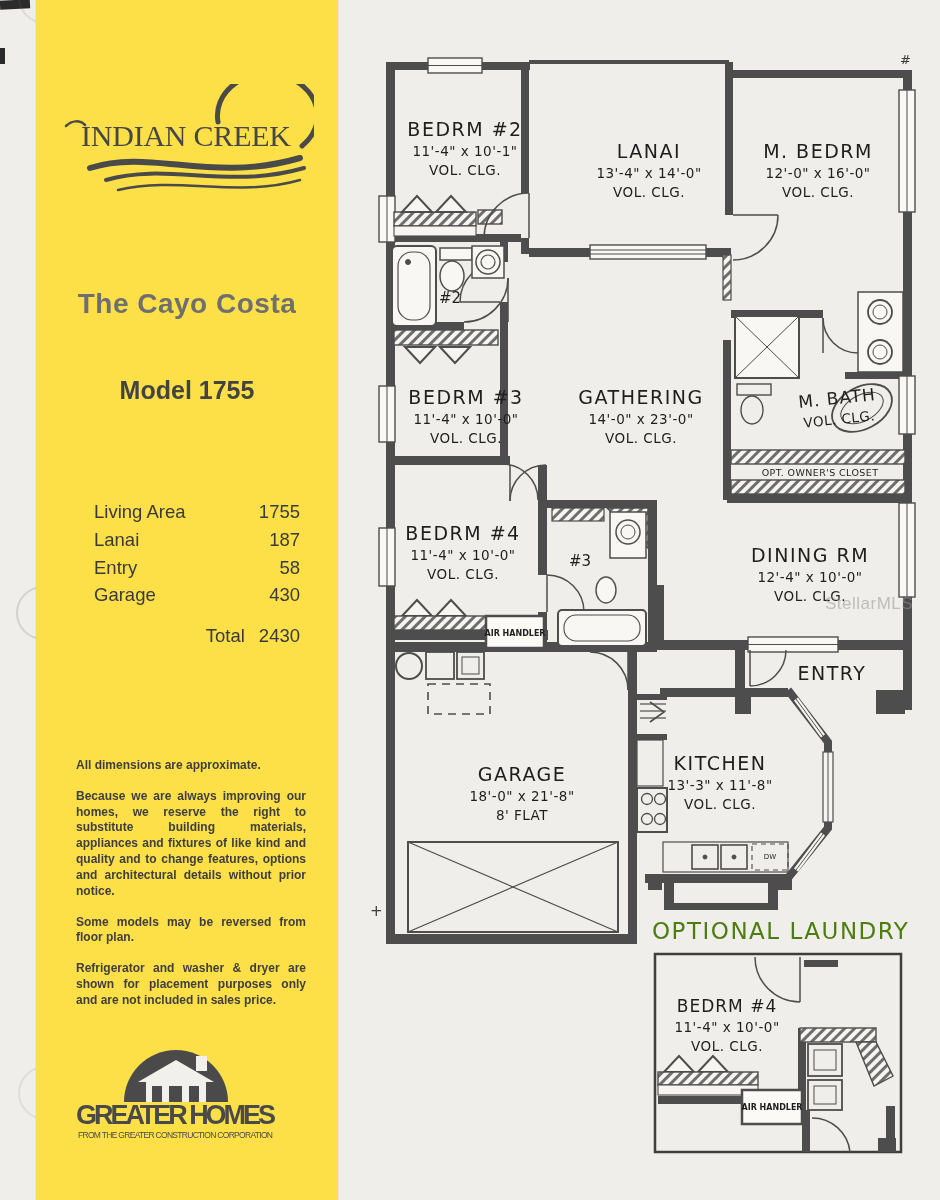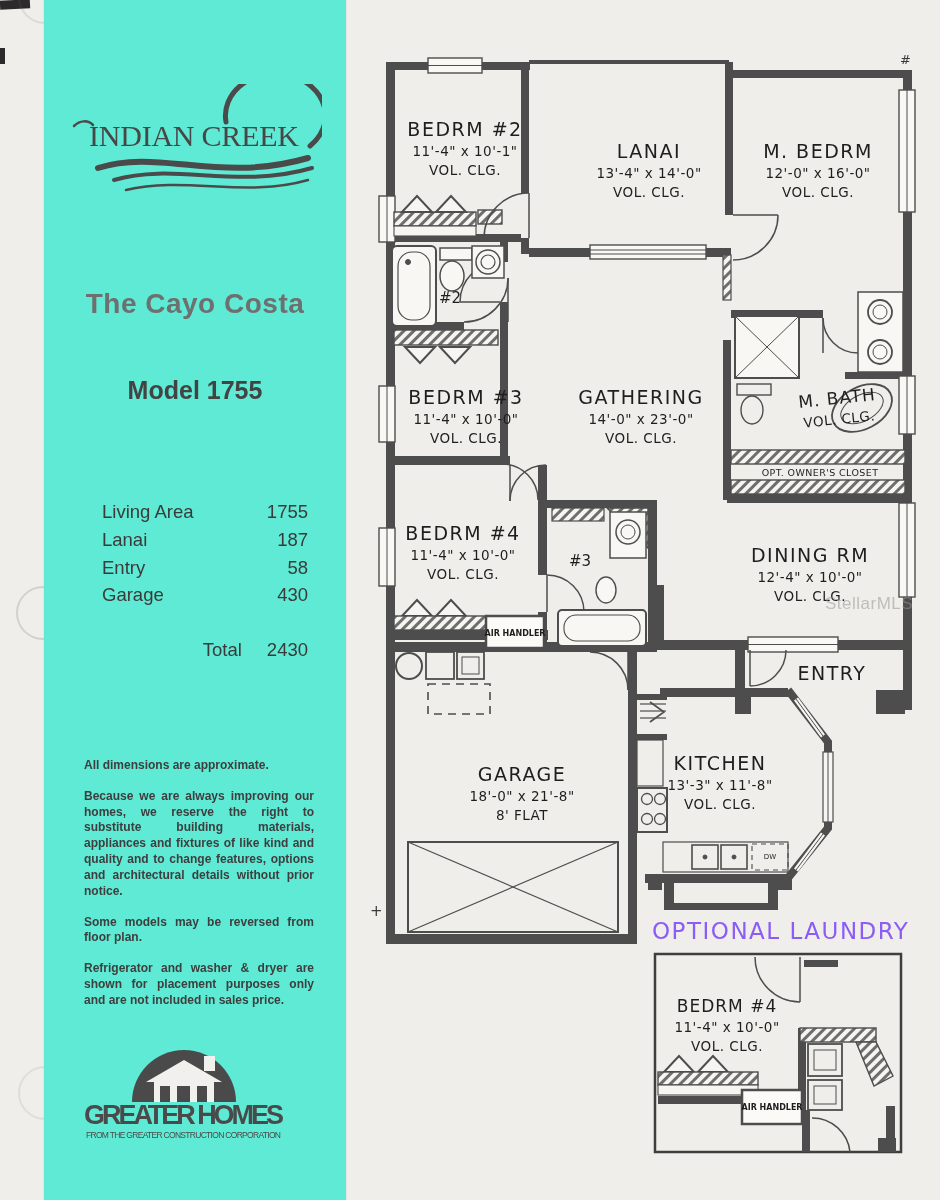--- a/index.html
+++ b/index.html
@@ -4,53 +4,53 @@
 <style>
   html,body{margin:0;padding:0;}
   body{width:940px;height:1200px;background:#e9e8e4;font-family:"Liberation Sans",sans-serif;}
   .page{position:relative;width:940px;height:1200px;background:#efeeea;overflow:hidden;}
 
   
   .corner-mark{position:absolute;background:#2b2b2b;}
   .hole{position:absolute;border:2px solid rgba(110,110,110,.22);border-radius:50%;width:50px;height:50px;}
 
   
-  .sidebar{position:absolute;left:44px;top:0;width:302px;height:1200px;background:#5eead4;
+  .sidebar{position:absolute;left:36px;top:0;width:302px;height:1200px;background:#fde047;
            box-shadow:0 0 0 1px rgba(0,0,0,.035);}
   .ic-logo{position:absolute;top:84px;left:24px;}
   .plan-name{position:absolute;top:288px;width:100%;text-align:center;font-size:28px;font-weight:bold;
              color:#6f6f6f;letter-spacing:.5px;margin:0;}
   .model-blk{position:absolute;top:376px;width:100%;text-align:center;color:#434343;}
   .model-blk .m1{font-size:25px;font-weight:bold;}
   .model-blk .m2{font-size:19px;margin-top:5px;color:#4a4a4a;}
   .sqft{position:absolute;left:58px;top:498px;width:206px;color:#3a3a3a;font-size:18.5px;}
   .sqft h2{font-size:18.5px;font-weight:normal;margin:0 0 12px 0;padding-bottom:7px;
            border-bottom:1.5px solid #7a7a7a;}
   .sqft .row{display:flex;justify-content:space-between;line-height:1.5;gap:36px;}
-  .sqft .total{margin-top:30px;display:flex;justify-content:flex-end;gap:25px;}
+  .sqft .total{margin-top:16px;display:flex;justify-content:flex-end;gap:14px;}
   .disclaimers{position:absolute;left:40px;top:758px;width:230px;color:#3e3e3e;font-size:12px;
                font-weight:bold;text-align:justify;line-height:1.32;}
   .disclaimers p{margin:0 0 15px 0;}
   .gh-logo{position:absolute;top:1040px;left:36px;}
 
   
   .plan-svg{position:absolute;left:0;top:0;}
   .rlabel{position:absolute;transform:translateX(-50%);text-align:center;white-space:nowrap;
           color:#1e1e1e;font-family:"DejaVu Sans",sans-serif;}
   .rname{font-size:19px;letter-spacing:1.5px;}
   .rname-sm{font-size:17px;letter-spacing:1px;}
   .rsub{font-size:13.5px;margin-top:3px;letter-spacing:.5px;}
   .slabel{position:absolute;transform:translate(-50%,-50%);color:#1e1e1e;
           font-family:"DejaVu Sans",sans-serif;white-space:nowrap;}
   .hash15{font-size:15px;}
   .ah{font-size:8px;font-weight:bold;letter-spacing:0;}
   .closet-lbl{font-size:9.5px;letter-spacing:.4px;}
   .dw{font-size:7px;text-align:right;}
   .opt-title{position:absolute;font-family:"DejaVu Sans",sans-serif;font-size:23px;
-             letter-spacing:1.5px;color:#8b5cf6;white-space:nowrap;}
+             letter-spacing:1.5px;color:#4d7c0f;white-space:nowrap;}
   .watermark{position:absolute;font-size:17px;color:rgba(150,150,148,.55);letter-spacing:.5px;}
   .edge-mark{position:absolute;color:#3a3a3a;font-family:"DejaVu Sans",sans-serif;}
 </style>
 </head>
 <body>
 
 <div class="page">
 
   <div class="corner-mark" style="left:0;top:0;width:30px;height:9px;transform:rotate(-3deg);"></div>
   <div class="corner-mark" style="left:0;top:48px;width:5px;height:16px;"></div>

